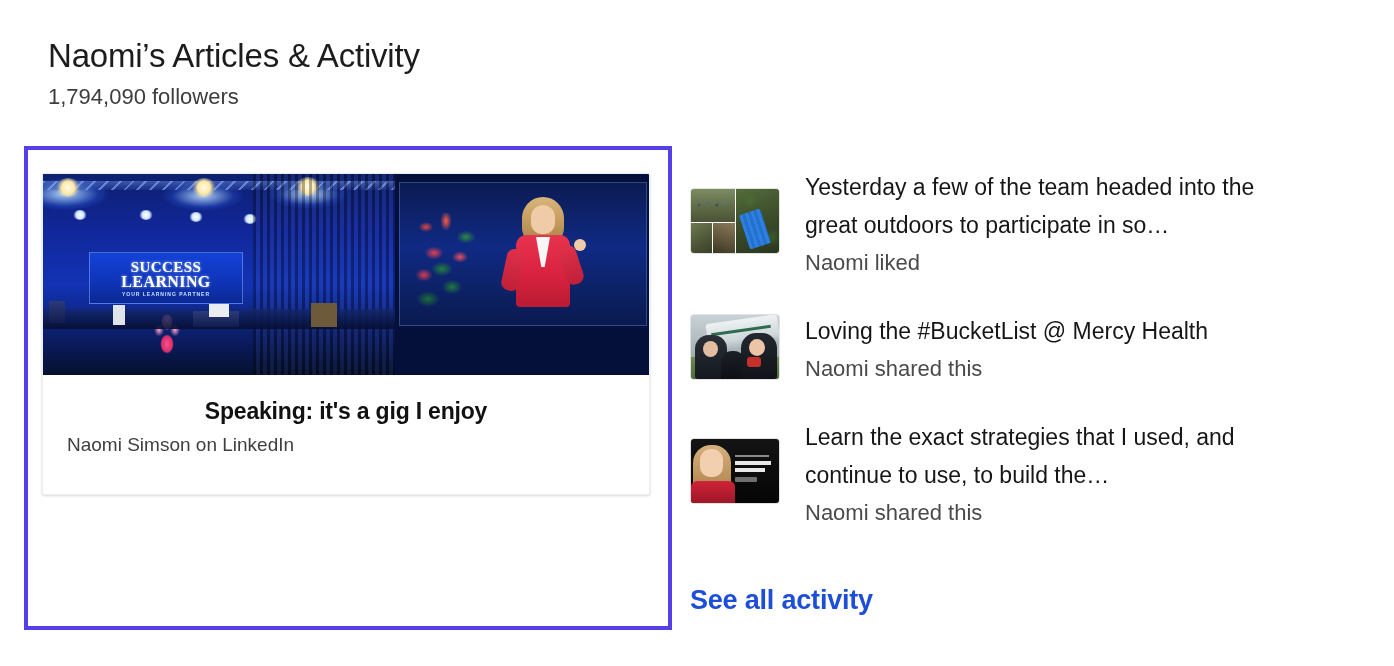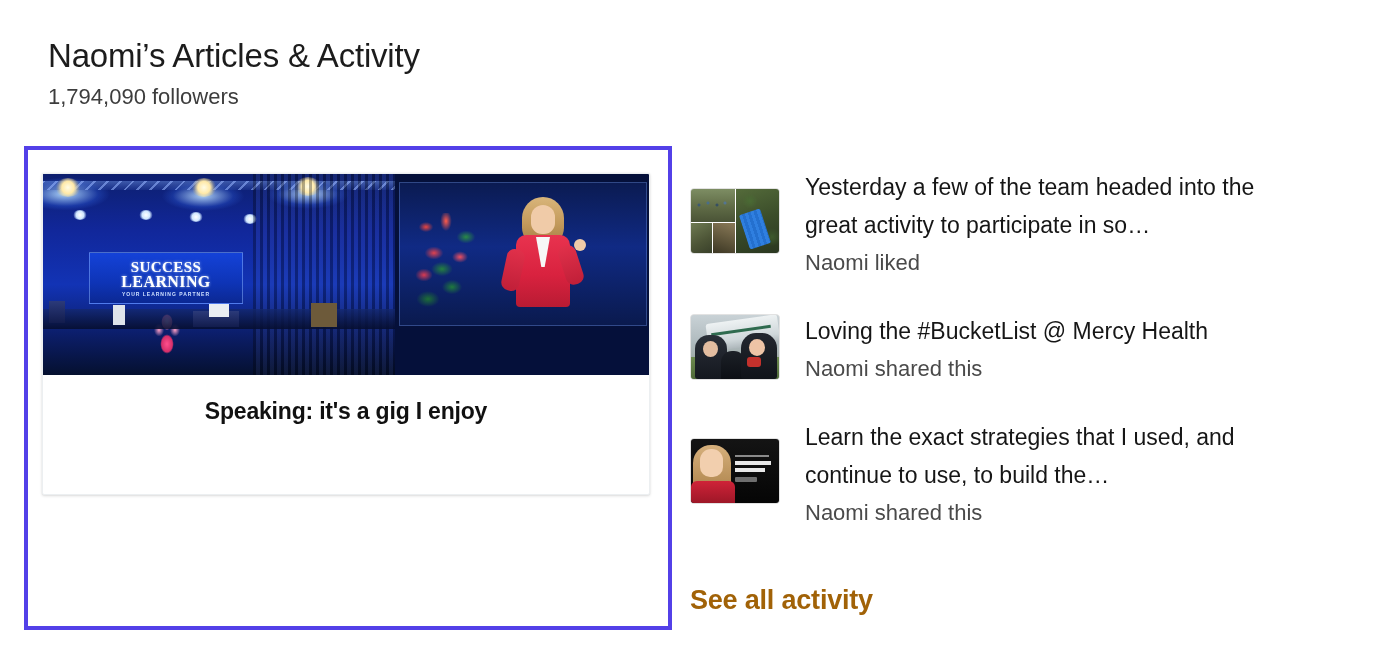--- a/index.html
+++ b/index.html
@@ -325,21 +325,21 @@
   .t3-l2 { position: absolute; left: 0; top: 6px; width: 36px; height: 4px; background: #e8e8e8; }
   .t3-l3 { position: absolute; left: 0; top: 13px; width: 30px; height: 4px; background: #e8e8e8; }
   .t3-btn { position: absolute; left: 0; top: 22px; width: 22px; height: 5px; background: #6e6e6e; border-radius: 1px; }
 
   #see-all-activity {
     position: absolute;
     left: 690px;
     top: 585px;
     font-size: 27px;
     font-weight: 700;
-    color: #a16207;
+    color: #1d4ed8;
     letter-spacing: -0.2px;
     cursor: pointer;
   }
 </style>
 </head>
 <body>
 
 <div id="header">
   <div id="page-title">Naomi’s Articles &amp; Activity</div>
   <div id="followers-count">1,794,090 followers</div>
@@ -386,20 +386,21 @@
           <div class="spk-arm-r"></div>
           <div class="spk-hand"></div>
         </div>
       </div>
 
       <div id="audience"></div>
     </div>
 
     <div id="article-text">
       <div id="article-title">Speaking: it's a gig I enjoy</div>
+      <div id="article-subtitle">Naomi Simson on LinkedIn</div>
     </div>
   </div>
 
 </div>
 
 <div id="activity-panel">
 
   <div class="activity-item item-1">
     <div class="activity-thumb">
       <div class="collage">
@@ -409,21 +410,21 @@
             <div class="cl-b1"></div>
             <div class="cl-b2"></div>
           </div>
         </div>
         <div class="collage-right">
           <div class="blue-tile"></div>
         </div>
       </div>
     </div>
     <div class="activity-body">
-      <div class="activity-title">Yesterday a few of the team headed into the great activity to participate in so…</div>
+      <div class="activity-title">Yesterday a few of the team headed into the great outdoors to participate in so…</div>
       <div class="activity-meta">Naomi liked</div>
     </div>
   </div>
 
   <div class="activity-item item-2">
     <div class="activity-thumb">
       <div class="t2-sky"></div>
       <div class="t2-grass"></div>
       <div class="t2-plane"></div>
       <div class="t2-stripe"></div>

